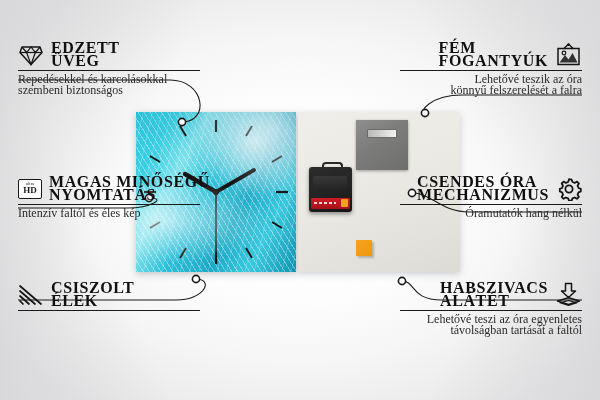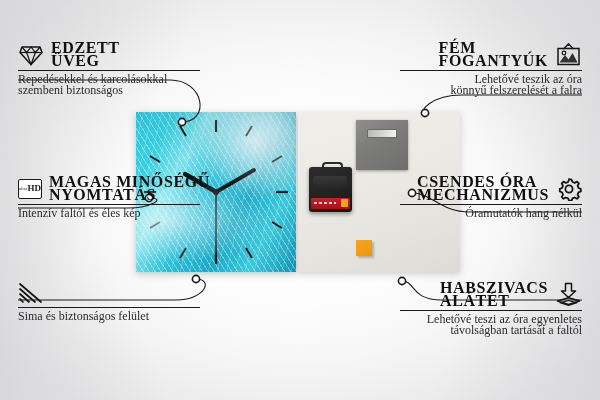--- a/index.html
+++ b/index.html
@@ -200,21 +200,21 @@
   .callout.left .desc  { text-align: left; }
   .callout.right .head { justify-content: flex-end; }
   .callout.right .title { text-align: left; }
   .callout.right .desc  { text-align: right; }
   .ico { flex: 0 0 auto; line-height: 0; }
 
   .hd-badge {
     width: 22px; height: 18px;
     border: 1.4px solid #1a1a1a;
     border-radius: 2px;
-    display: flex; flex-direction: row;
+    display: flex; flex-direction: column;
     align-items: center; justify-content: center;
     background: #fff;
   }
   .hd-badge .u { font-size: 4.2px; letter-spacing: .2px; color: #1a1a1a; line-height: 4px; }
   .hd-badge .h { font-size: 9px; font-weight: bold; color: #1a1a1a; line-height: 9px; }
 
   .connectors { position: absolute; inset: 0; pointer-events: none; }
 </style>
 </head>
 <body>
@@ -334,23 +334,26 @@
       <span class="ico">
         <svg width="26" height="22" viewBox="0 0 26 22">
           <g stroke="#141414" stroke-width="1.7" stroke-linecap="round">
             <line x1="2" y1="2" x2="23" y2="20"></line>
             <line x1="2" y1="7" x2="17" y2="20"></line>
             <line x1="2" y1="12" x2="11" y2="20"></line>
             <line x1="2" y1="17" x2="5" y2="20"></line>
           </g>
         </svg>
       </span>
-    </div>
-    <div class="rule"></div>
-    <div class="desc">Sima és biztonságos felület</div>
+      <span>
+        <div class="title">CSISZOLT</div>
+        <div class="title">ÉLEK</div>
+      </span>
+    </div>
+    <div class="rule"></div>
   </div>
 
   <div class="callout right" style="left:400px; top:42px; width:182px;">
     <div class="head">
       <span>
         <div class="title">FÉM</div>
         <div class="title">FOGANTYÚK</div>
       </span>
       <span class="ico">
         <svg width="27" height="24" viewBox="0 0 27 24">

